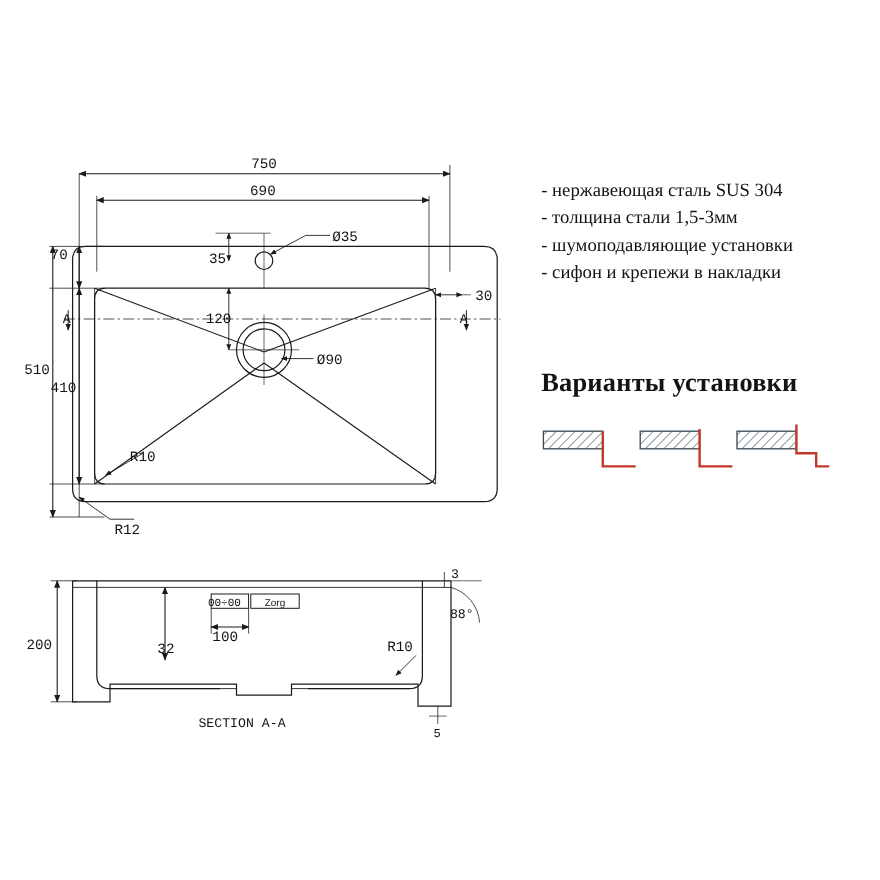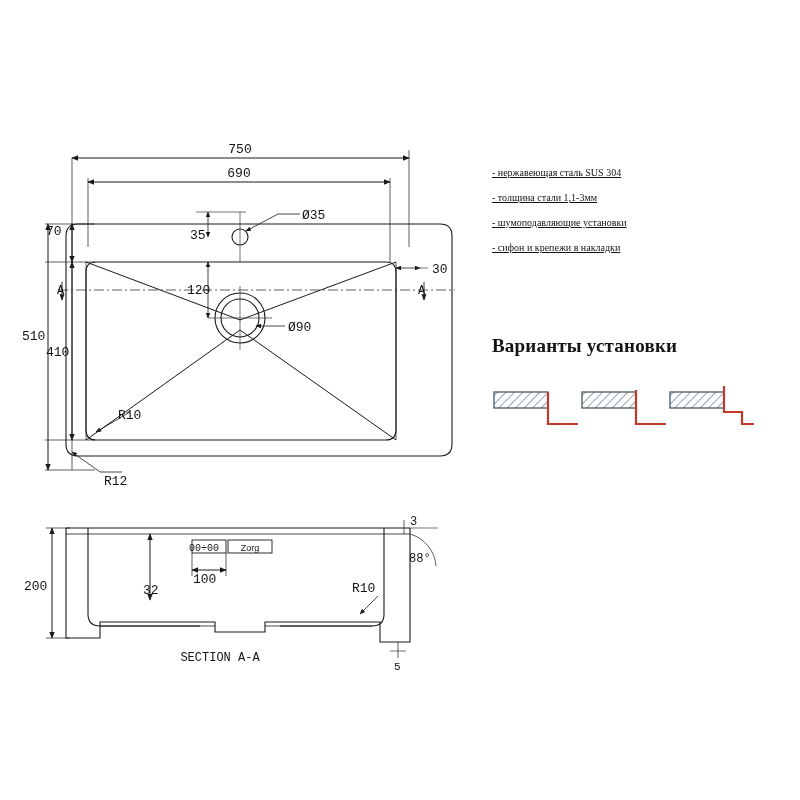--- a/index.html
+++ b/index.html
@@ -28,32 +28,31 @@
     height: 800px;
   }
   .spec-list {
     position: absolute;
     left: 492px;
     top: 160px;
     width: 300px;
   }
   .spec-list div {
     font-family: "Liberation Serif", serif;
-    font-size: 10px;
+    font-size: 17px;
     line-height: 25px;
     color: #141414;
     white-space: nowrap;
-    text-decoration: underline;
   }
   .install-title {
     position: absolute;
     left: 492px;
     top: 335px;
     font-family: "Liberation Serif", serif;
-    font-size: 19px;
+    font-size: 24px;
     font-weight: bold;
     color: #141414;
     letter-spacing: 0.2px;
   }
   .install-variants {
     position: absolute;
     left: 492px;
     top: 380px;
     width: 270px;
     height: 70px;
@@ -224,21 +223,21 @@
       <text x="409" y="562" font-size="12">88°</text>
       <text x="352" y="592">R10</text>
       <text x="394" y="670" font-size="11">5</text>
       <text x="220" y="661" font-size="12" text-anchor="middle">SECTION A-A</text>
       <text x="250" y="551" font-size="9" text-anchor="middle" font-family="Liberation Sans, sans-serif">Zorg</text>
     </g>
   </svg>
 
   <div class="spec-list">
     <div>- нержавеющая сталь SUS 304</div>
-    <div>- толщина стали 1,1-3мм</div>
+    <div>- толщина стали 1,5-3мм</div>
     <div>- шумоподавляющие установки</div>
     <div>- сифон и крепежи в накладки</div>
   </div>
 
   <div class="install-title">Варианты установки</div>
 
   <div class="install-variants">
     <div class="variant" style="left:0px;">
       <svg width="86" height="62" viewBox="0 0 86 62">
         <rect x="2" y="12" width="54" height="16" fill="url(#hatch)" stroke="#3d4b55" stroke-width="1.2"></rect>

